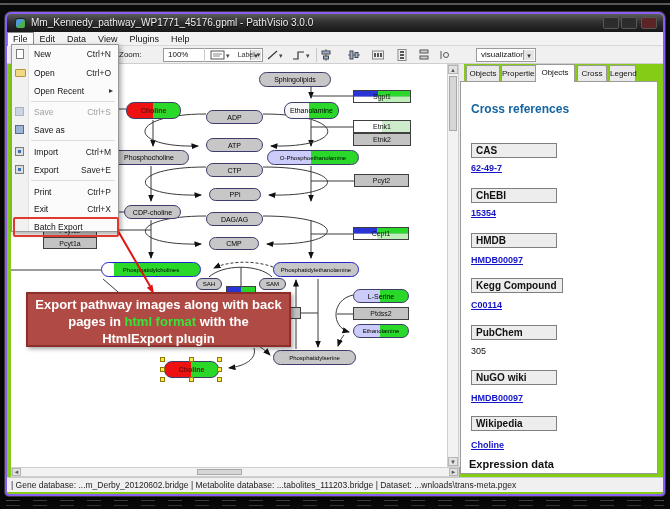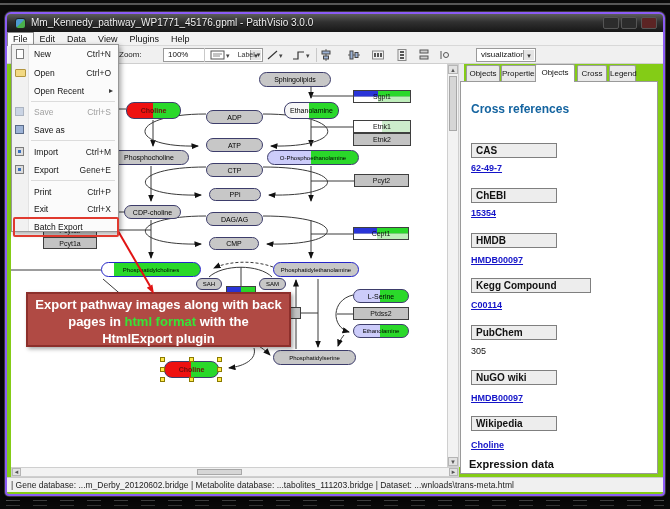--- a/index.html
+++ b/index.html
@@ -86,21 +86,21 @@
   
   .tab { position:absolute; top:51px; height:16px; background:#e9e9e9; border:1px solid #9a9a9a;
          border-bottom:none; border-radius:2px 2px 0 0; font-size:8px; line-height:15px;
          text-align:center; color:#111; z-index:2; }
   .tab.active { background:#fff; top:50px; height:18px; z-index:3; }
   .side-content { position:absolute; left:453px; top:67px; width:198px; height:393px; background:#fff;
                   border:1px solid #9a9a9a; z-index:1; }
   .side-h { position:absolute; left:10px; font-size:12px; font-weight:bold; color:#1464a0; }
   .sec-box { position:absolute; left:10px; width:86px; height:15px; background:#ededed; border:1px solid #7f7f7f;
              font-size:10px; font-weight:bold; color:#111; line-height:13px; padding-left:4px; white-space:nowrap; }
-  .sec-box.wide { width:120px; }
+  .sec-box.wide { width:92px; }
   .sec-val { position:absolute; left:10px; font-size:9px; color:#111; }
   .sec-val.link { color:#1414c8; font-weight:bold; text-decoration:underline; }
   .expr-h { position:absolute; left:8px; font-size:11px; font-weight:bold; color:#111; }
 
   .statusbar { position:absolute; left:0; top:463px; width:656px; height:15px; background:#f0f0f0;
                border-top:1px solid #c9c9c9; font-size:8.5px; color:#222; line-height:14px; padding-left:4px;
                white-space:nowrap; }
 
   
   .file-menu { position:absolute; left:4px; top:30px; width:108px; height:188px; background:#fbfbfb;
@@ -358,21 +358,21 @@
     <div class="tab active" style="left:528px; width:40px;">Objects</div>
     <div class="tab" style="left:570px; width:30px;">Cross</div>
     <div class="tab" style="left:602px; width:27px;">Legend</div>
 
     <div class="hscroll">
       <div class="sb-btn" style="left:0; top:0; width:9px; height:8px; line-height:7px;">◄</div>
       <div class="sb-thumb" style="left:185px; top:1px; width:45px; height:6px;"></div>
       <div class="sb-btn" style="right:0; top:0; width:9px; height:8px; line-height:7px;">►</div>
     </div>
 
-    <div class="statusbar">| Gene database: ...m_Derby_20120602.bridge | Metabolite database: ...tabolites_111203.bridge | Dataset: ...wnloads\trans-meta.html</div>
+    <div class="statusbar">| Gene database: ...m_Derby_20120602.bridge | Metabolite database: ...tabolites_111203.bridge | Dataset: ...wnloads\trans-meta.pgex</div>
 
     <div class="file-menu">
       <div class="fm-gutter"></div>
       <div class="fm-item" style="top:1px;">
         <span class="fm-ico">
             <span class="ico-new" style="display:block;"></span>
           </span>
         <span class="lbl">New</span>
           <span class="sc">Ctrl+N</span>
       </div>
@@ -407,21 +407,21 @@
             <span class="ico-port" style="display:block;"></span>
           </span>
         <span class="lbl">Import</span>
           <span class="sc">Ctrl+M</span>
       </div>
       <div class="fm-item" style="top:117px;">
         <span class="fm-ico">
             <span class="ico-port" style="display:block;"></span>
           </span>
         <span class="lbl">Export</span>
-          <span class="sc">Gene+E</span>
+          <span class="sc">Save+E</span>
       </div>
       <div class="fm-sep" style="top:135px;"></div>
       <div class="fm-item" style="top:139px;">
         <span class="lbl">Print</span>
           <span class="sc">Ctrl+P</span>
       </div>
       <div class="fm-item" style="top:156px;">
         <span class="lbl">Exit</span>
           <span class="sc">Ctrl+X</span>
       </div>

